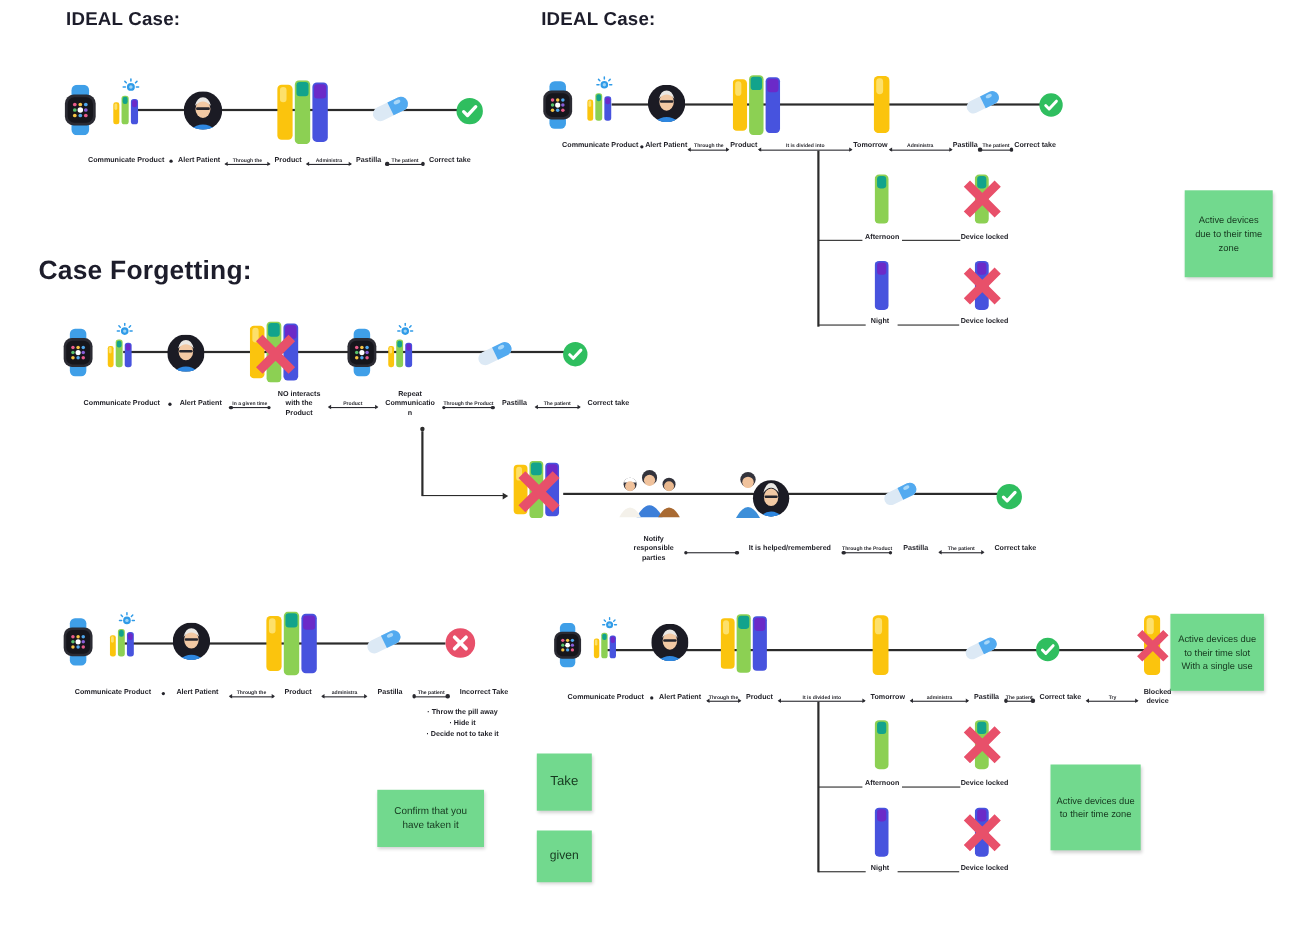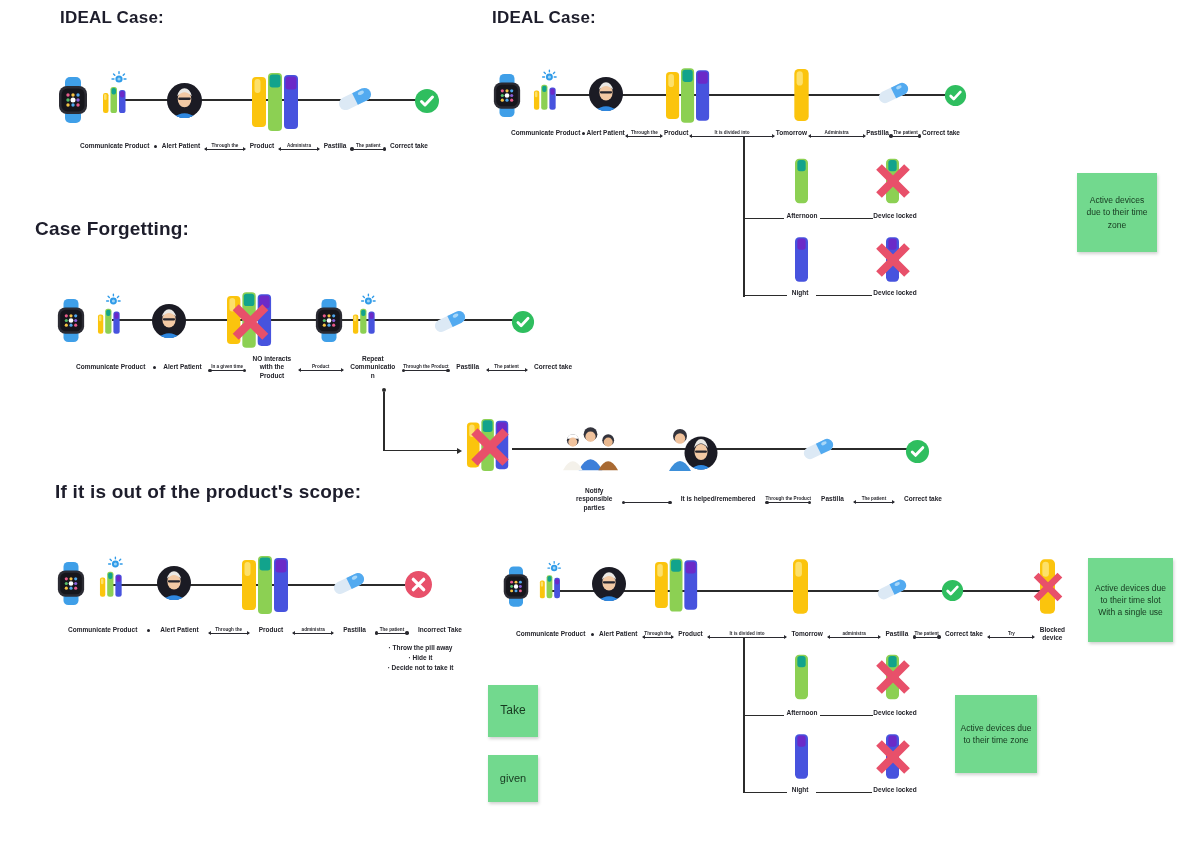--- a/index.html
+++ b/index.html
@@ -1,19 +1,19 @@
 <!DOCTYPE html>
 <html><head>
 <meta charset="utf-8">
 <style>
   html,body{margin:0;padding:0;background:#fff;}
   .board{position:relative;width:1191px;height:842px;background:#ffffff;overflow:hidden;
          font-family:"Liberation Sans",sans-serif;}
   .h{position:absolute;font-weight:700;color:#1d1d2b;letter-spacing:.2px;white-space:nowrap;}
-  .h.med{font-size:17px;} .h.big{font-size:19px;}
+  .h.med{font-size:17px;} .h.big{font-size:24px;margin-top:15px;}
   .fl{position:absolute;height:1.6px;background:#2b2b2b;}
   .vl{position:absolute;width:1.6px;background:#2b2b2b;}
   .hl{position:absolute;height:1.4px;background:#2b2b2b;}
   .hl.ar::after{content:"";position:absolute;right:-2px;top:-2.3px;border-top:3px solid transparent;
                 border-bottom:3px solid transparent;border-left:5px solid #2b2b2b;}
   .vdot{position:absolute;width:4px;height:4px;border-radius:50%;background:#2b2b2b;}
   .ic{position:absolute;}
   .lrow{position:absolute;display:flex;align-items:center;justify-content:space-between;}
   .lbl{font-size:6.5px;font-weight:700;color:#23232a;text-align:center;white-space:pre-line;
        line-height:1.3;flex-shrink:0;}
@@ -157,21 +157,20 @@
       <rect x="28" y="23.5" width="12" height="2.2" rx="1.1" fill="#26262e"></rect>
     </symbol>
   </defs>
 </svg>
 
 <div class="board">
 
   <div class="h med" style="left:60px;top:8px">IDEAL Case:</div>
   <div class="h med" style="left:492px;top:8px">IDEAL Case:</div>
   <div class="h big" style="left:35px;top:218px">Case Forgetting:</div>
-  <div class="h big" style="left:55px;top:481px">If it is out of the product's scope:</div>
 
   <div class="fl" style="left:120px;top:99px;width:307px"></div>
   <svg class="ic" style="left:57px;top:77px;width:32px;height:46px">
       <use href="#sym-watch"></use>
     </svg>
   <svg class="ic" style="left:102px;top:71px;width:28px;height:44px">
       <use href="#sym-alertbottles"></use>
     </svg>
   <svg class="ic" style="left:167px;top:83px;width:35px;height:35px">
       <use href="#sym-avatar"></use>
@@ -421,20 +420,21 @@
         <i class="ct">The patient</i>
         <i class="cl" style="width:32px"></i>
       </span>
     <span class="lbl">Incorrect Take</span>
   </div>
   <div class="bullets" style="left:368px;top:643px;width:105px">
     <div class="blt">Throw the pill away</div>
     <div class="blt">Hide it</div>
     <div class="blt">Decide not to take it</div>
   </div>
+  <div class="sticky" style="left:343px;top:718px;width:97px;height:52px;font-size:9px">Confirm that you have taken it</div>
   <div class="sticky big" style="left:488px;top:685px;width:50px;height:52px">Take</div>
   <div class="sticky med" style="left:488px;top:755px;width:50px;height:47px">given</div>
 
   <div class="fl" style="left:552px;top:590px;width:492px"></div>
   <svg class="ic" style="left:502px;top:565px;width:28px;height:43px">
       <use href="#sym-watch"></use>
     </svg>
   <svg class="ic" style="left:539px;top:560px;width:25px;height:41px">
       <use href="#sym-alertbottles"></use>
     </svg>
@@ -511,16 +511,16 @@
   <svg class="ic" style="left:886px;top:733px;width:13px;height:47px">
       <use href="#sym-bottle-b"></use>
     </svg>
   <svg class="ic" style="left:873px;top:739px;width:40px;height:36px">
       <use href="#sym-xcross"></use>
     </svg>
   <div class="hl" style="left:744px;top:792px;width:43px"></div>
   <div class="hl" style="left:816px;top:792px;width:56px"></div>
   <div class="blbl" style="left:800px;top:786px">Night</div>
   <div class="blbl" style="left:895px;top:786px">Device locked</div>
-  <div class="sticky" style="left:1088px;top:558px;width:85px;height:84px">Active devices due to their time slot With a single use</div>
+  <div class="sticky" style="left:1064px;top:558px;width:85px;height:70px">Active devices due to their time slot With a single use</div>
   <div class="sticky" style="left:955px;top:695px;width:82px;height:78px">Active devices due to their time zone</div>
 
 </div>
 
 </body></html>

